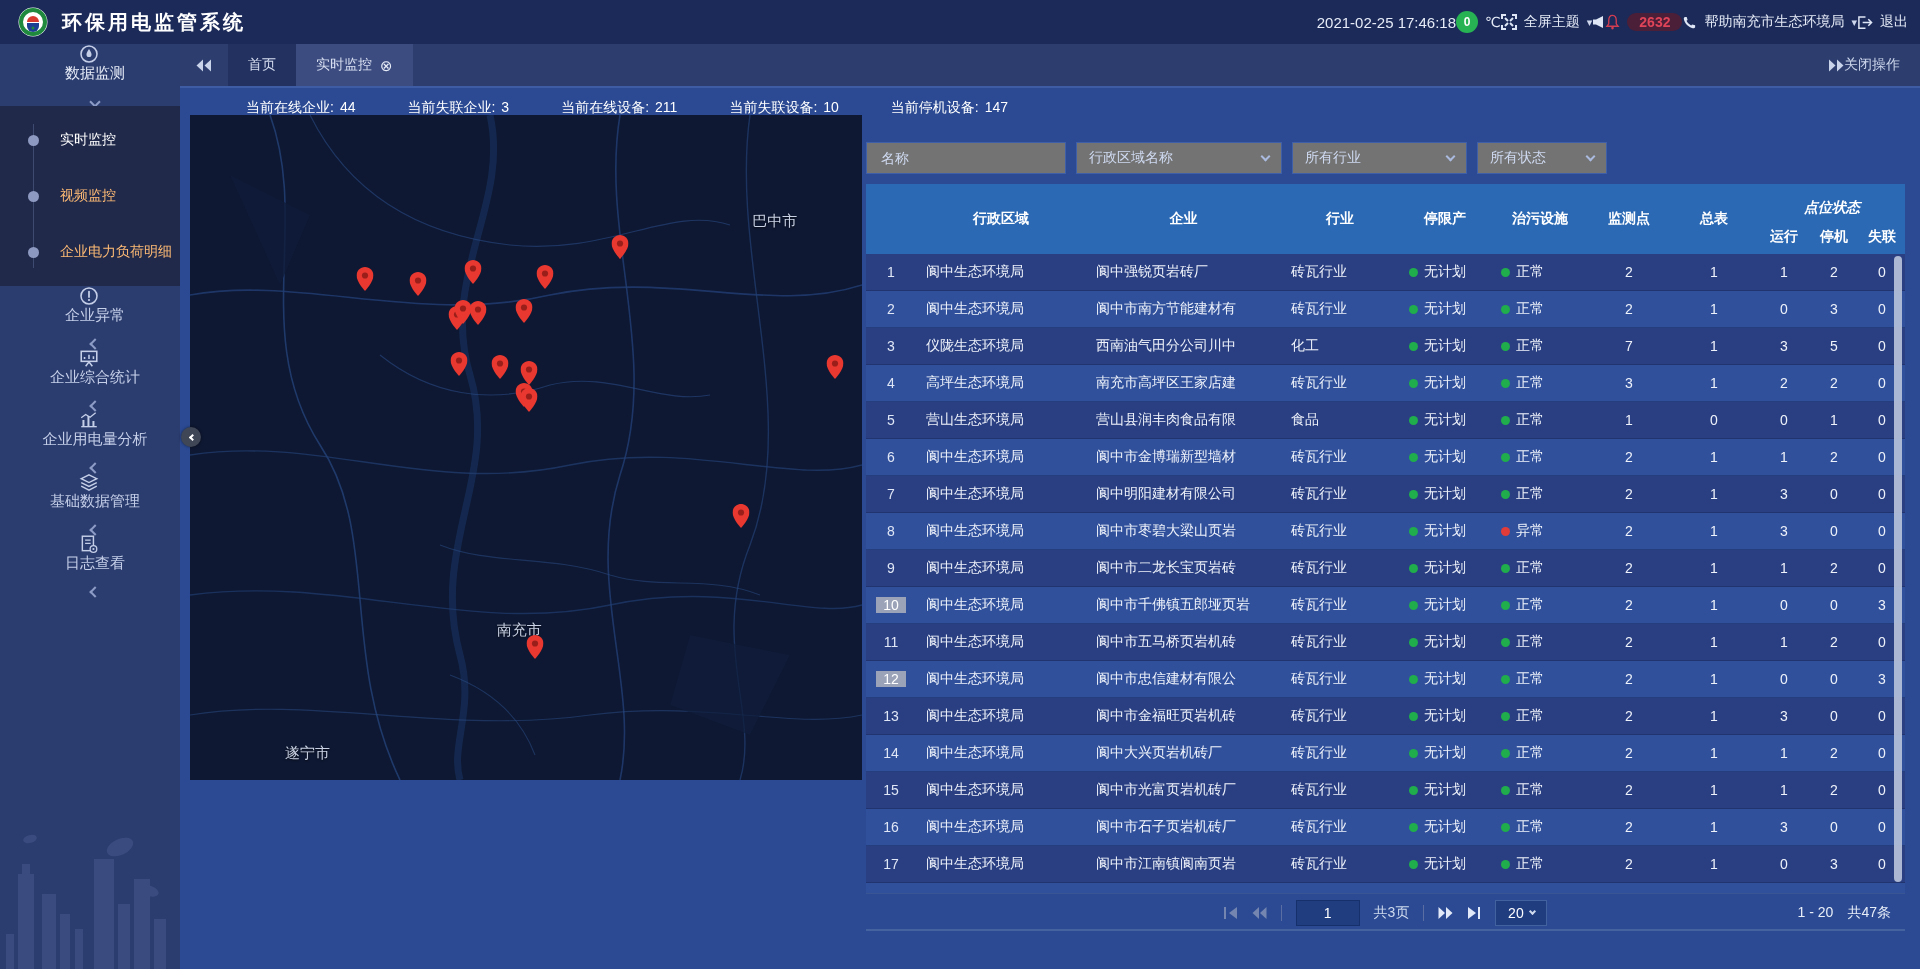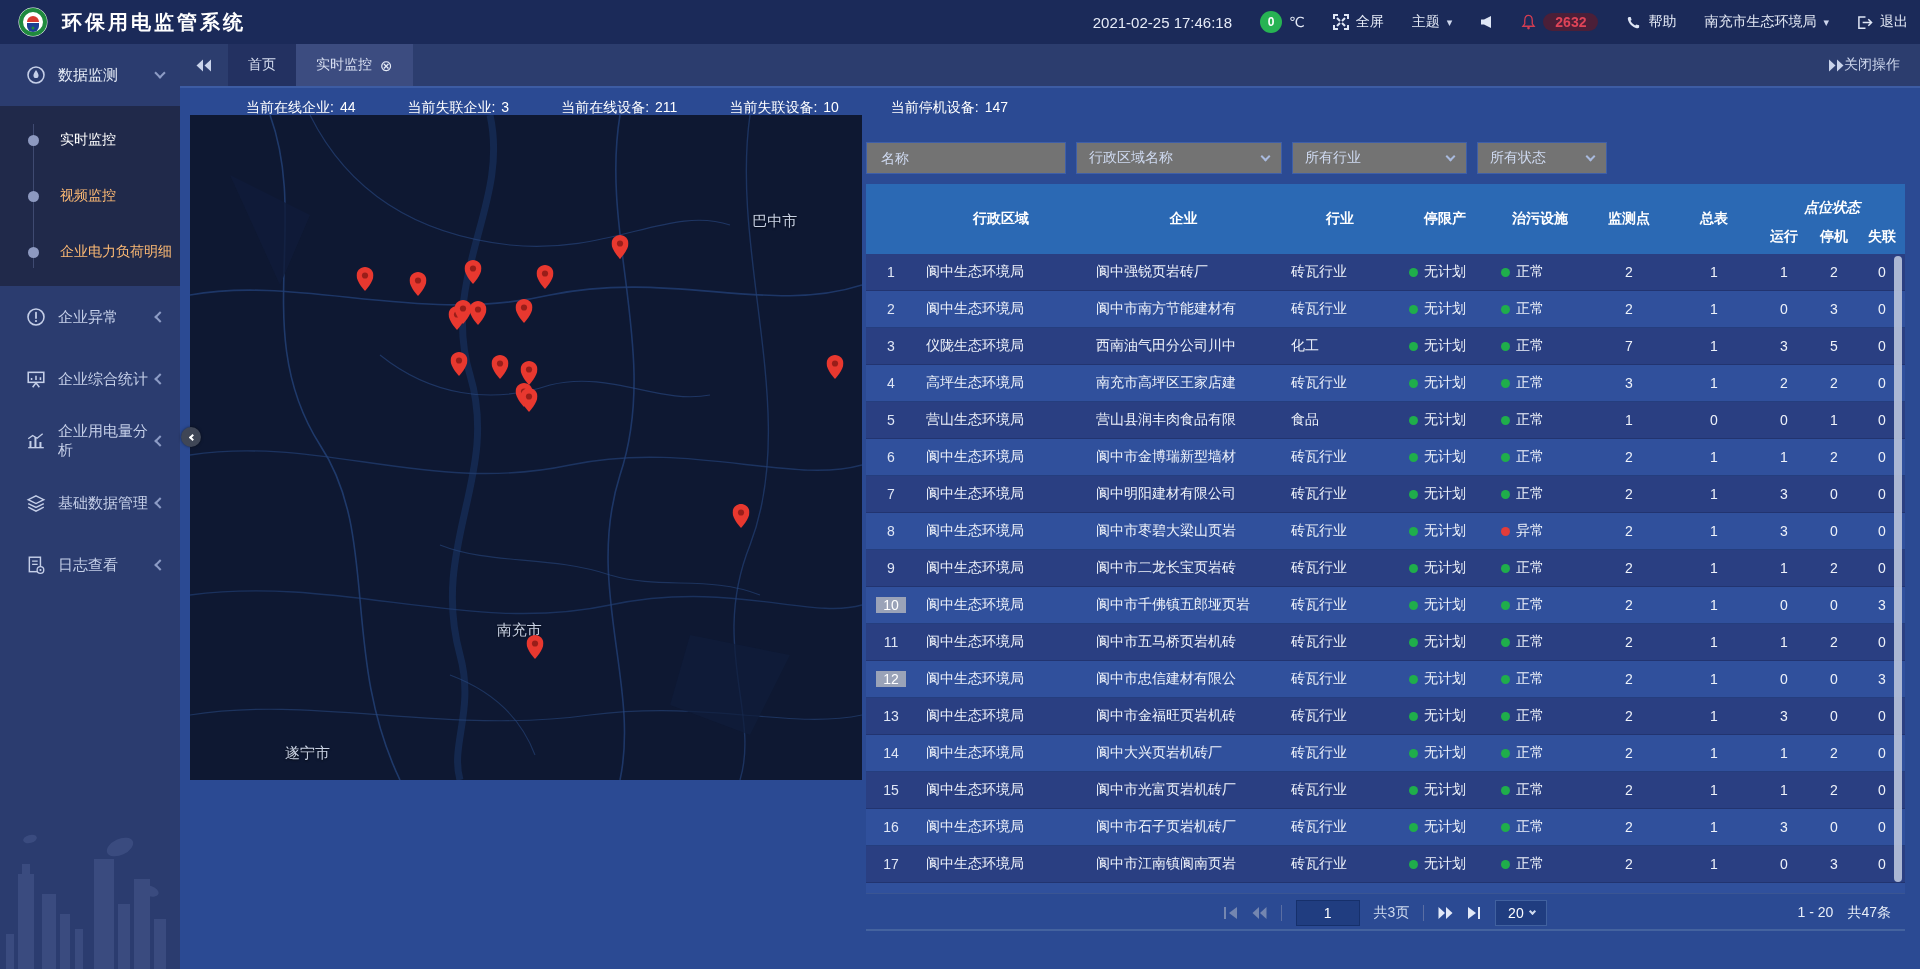--- a/index.html
+++ b/index.html
@@ -7,32 +7,32 @@
     -webkit-font-smoothing:antialiased;}
   *{box-sizing:border-box;}
 
   
   .topbar{position:absolute;left:0;top:0;width:1920px;height:44px;background:#1b2a59;
     display:flex;align-items:center;z-index:30;}
   .logo{margin-left:18px;width:30px;height:30px;flex:0 0 auto;}
   .app-title{margin-left:14px;color:#fff;font-size:20px;font-weight:bold;letter-spacing:3px;}
   .top-right{position:absolute;right:12px;top:0;height:44px;display:flex;align-items:center;
     color:#e6ebf7;font-size:14px;}
-  .top-right .itm{display:flex;align-items:center;gap:7px;margin-left:28px;white-space:nowrap;cursor:default;}
+  .top-right .itm{display:flex;align-items:center;gap:7px;white-space:nowrap;cursor:default;}
   .datetime{font-size:15px;color:#e6ebf7;}
   .temp-circle{display:inline-flex;align-items:center;justify-content:center;width:22px;height:22px;
     border-radius:50%;background:#27b353;color:#fff;font-size:12px;font-weight:bold;}
   .badge-pill{background:#4b1f38;color:#e04458;font-weight:bold;border-radius:10px;
     padding:1px 12px;font-size:14px;}
   .caret{font-size:11px;color:#cdd6ec;}
 
   
   .sidebar{position:absolute;left:0;top:44px;width:180px;height:925px;background:#2b3c6f;z-index:20;}
   .side-item{height:62px;display:flex;align-items:center;padding:0 16px 0 26px;color:#c5cfe8;
-    font-size:15px;cursor:pointer;position:relative;}
+    font-size:15px;cursor:pointer;position:relative;flex-direction:column;}
   .side-item .ic{width:20px;height:20px;margin-right:12px;flex:0 0 auto;}
   .side-item .lbl{flex:1;}
   .side-item.active-parent{color:#e8eef9;}
   .submenu{background:#20294a;position:relative;padding:6px 0;}
   .submenu .tl{position:absolute;left:33px;top:18px;bottom:18px;width:1px;background:#5a6692;opacity:.55;}
   .sub-item{height:56px;display:flex;align-items:center;padding-left:60px;position:relative;
     color:#fdba74;font-size:14px;cursor:pointer;}
   .sub-item .dot{position:absolute;left:28px;width:11px;height:11px;border-radius:50%;background:#8d99c0;}
   .sub-item.active{color:#ffffff;}
   .cv{display:inline-block;width:8px;height:8px;border-right:2px solid #8d9cc6;border-bottom:2px solid #8d9cc6;}

